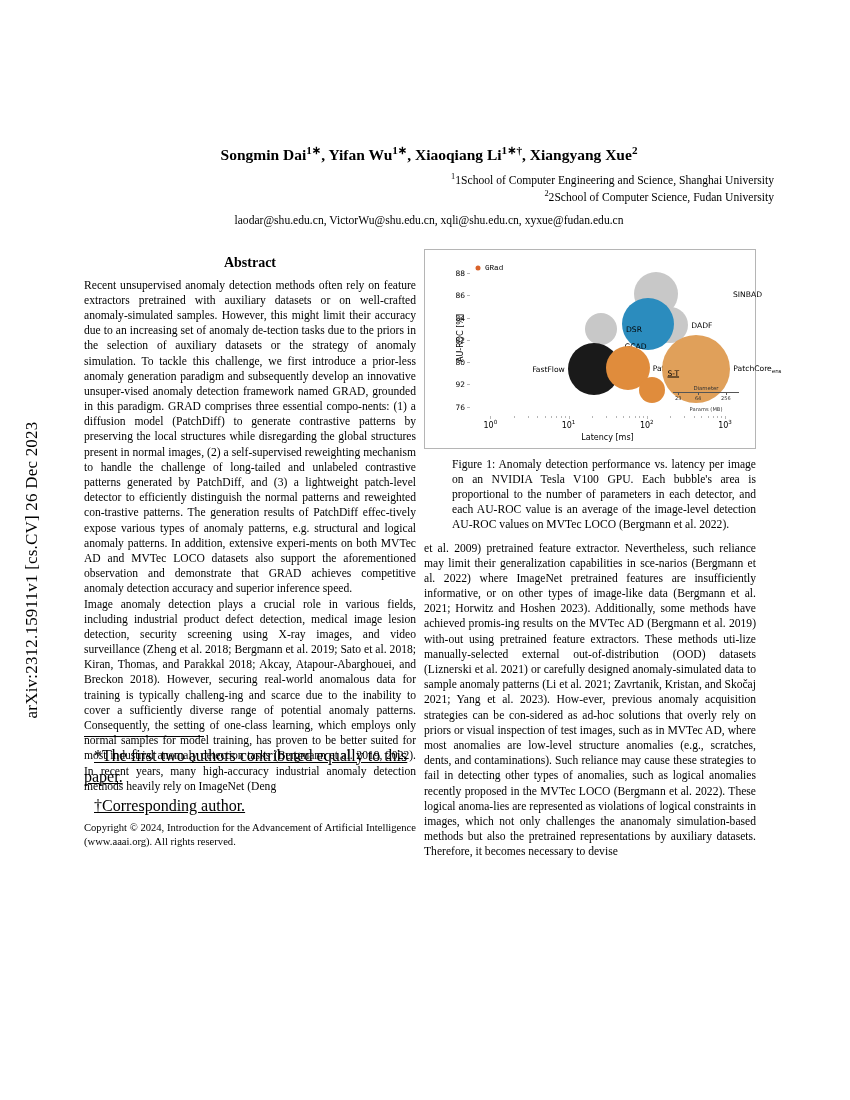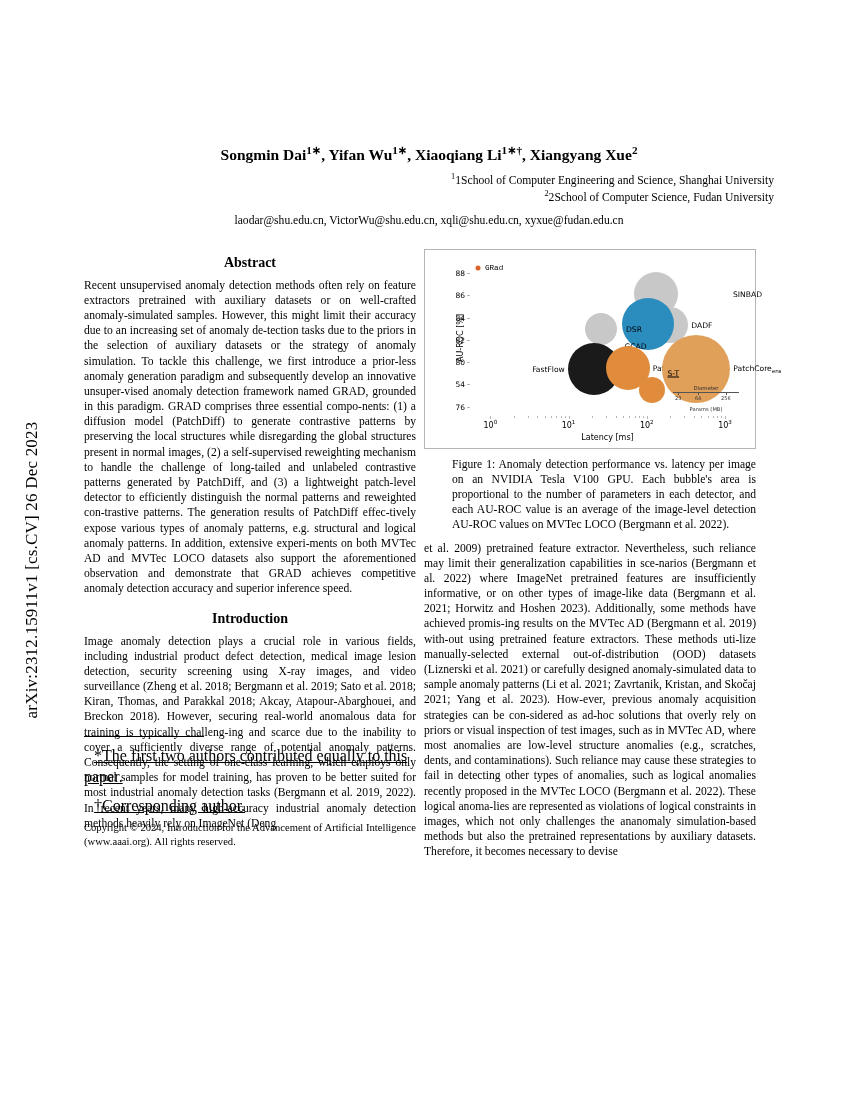--- a/index.html
+++ b/index.html
@@ -271,41 +271,40 @@
     </div>
 
     <div class="emails">laodar@shu.edu.cn, VictorWu@shu.edu.cn, xqli@shu.edu.cn, xyxue@fudan.edu.cn</div>
 
     <div class="columns">
 
       <div class="col">
         <div class="sec-head">Abstract</div>
         <p class="body">Recent unsupervised anomaly detection methods often rely on feature extractors pretrained with auxiliary datasets or on well-crafted anomaly-simulated samples. However, this might limit their accuracy due to an increasing set of anomaly de-tection tasks due to the priors in the selection of auxiliary datasets or the strategy of anomaly simulation. To tackle this challenge, we first introduce a prior-less anomaly generation paradigm and subsequently develop an innovative unsuper-vised anomaly detection framework named GRAD, grounded in this paradigm. GRAD comprises three essential compo-nents: (1) a diffusion model (PatchDiff) to generate contrastive patterns by preserving the local structures while disregarding the global structures present in normal images, (2) a self-supervised reweighting mechanism to handle the challenge of long-tailed and unlabeled contrastive patterns generated by PatchDiff, and (3) a lightweight patch-level detector to efficiently distinguish the normal patterns and reweighted con-trastive patterns. The generation results of PatchDiff effec-tively expose various types of anomaly patterns, e.g. structural and logical anomaly patterns. In addition, extensive experi-ments on both MVTec AD and MVTec LOCO datasets also support the aforementioned observation and demonstrate that GRAD achieves competitive anomaly detection accuracy and superior inference speed.</p>
 
-        <div class="sec-head" style="margin-top:14px;">Introduction</div>
         <p class="body">Image anomaly detection plays a crucial role in various fields, including industrial product defect detection, medical image lesion detection, security screening using X-ray images, and video surveillance (Zheng et al. 2018; Bergmann et al. 2019; Sato et al. 2018; Kiran, Thomas, and Parakkal 2018; Akcay, Atapour-Abarghouei, and Breckon 2018). However, securing real-world anomalous data for training is typically challeng-ing and scarce due to the inability to cover a sufficiently diverse range of potential anomaly patterns. Consequently, the setting of one-class learning, which employs only normal samples for model training, has proven to be better suited for most industrial anomaly detection tasks (Bergmann et al. 2019, 2022). In recent years, many high-accuracy industrial anomaly detection methods heavily rely on ImageNet (Deng</p>
 
         <div class="footnotes">
           <div class="fn-rule"></div>
           <p class="fn fn-indent">*The first two authors contributed equally to this paper.</p>
           <p class="fn fn-indent">†Corresponding author.</p>
           <p class="copyright">Copyright © 2024, Introduction for the Advancement of Artificial Intelligence (www.aaai.org). All rights reserved.</p>
         </div>
       </div>
 
       <div class="col">
 
         <div class="figure">
           <div class="chart-box" id="chart">
             <div class="plot" id="plot">
               <div class="ylabel">AU-ROC [%]</div>
               <div class="xlabel">Latency [ms]</div>
             <div class="ytick" style="top: 147.086px;">76</div>
                 <div class="ytick-mark" style="top: 147.086px;"></div>
-                <div class="ytick" style="top: 124.8px;">54</div>
+                <div class="ytick" style="top: 124.8px;">92</div>
                 <div class="ytick-mark" style="top: 124.8px;"></div>
                 <div class="ytick" style="top: 102.514px;">80</div>
                 <div class="ytick-mark" style="top: 102.514px;"></div>
                 <div class="ytick" style="top: 80.2286px;">82</div>
                 <div class="ytick-mark" style="top: 80.2286px;"></div>
                 <div class="ytick" style="top: 57.9429px;">84</div>
                 <div class="ytick-mark" style="top: 57.9429px;"></div>
                 <div class="ytick" style="top: 35.6571px;">86</div>
                 <div class="ytick-mark" style="top: 35.6571px;"></div>
                 <div class="ytick" style="top: 13.3714px;">88</div>

